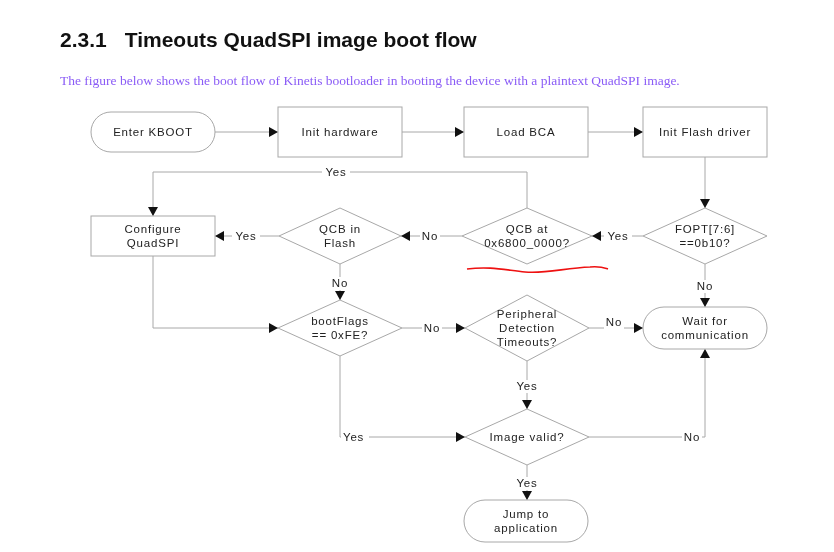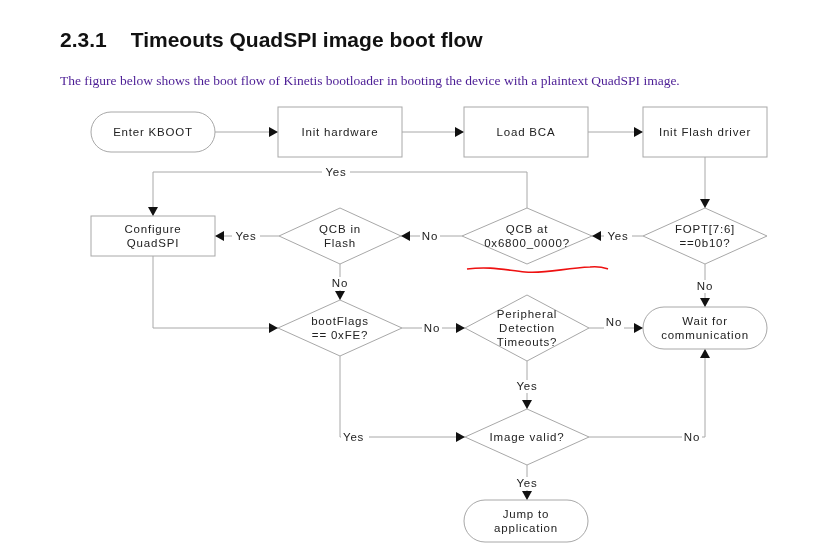--- a/index.html
+++ b/index.html
@@ -2,24 +2,24 @@
 <html><head>
 <meta charset="utf-8">
 <style>
   html, body { margin: 0; padding: 0; background: #ffffff; }
   body { width: 834px; height: 552px; position: relative; overflow: hidden; }
   .heading {
     position: absolute; left: 60px; top: 28px;
     font-family: "Liberation Sans", sans-serif; font-weight: bold;
     font-size: 21px; color: #111111; white-space: pre;
   }
-  .heading .num { margin-right: 24px; }
+  .heading .num { margin-right: 18px; }
   .intro {
     position: absolute; left: 60px; top: 73px;
-    font-family: "Liberation Serif", serif; font-size: 13.5px; color: #4c1d95;
+    font-family: "Liberation Serif", serif; font-size: 13.5px; color: #8b5cf6;
     white-space: nowrap;
   }
   svg.flow { position: absolute; left: 0; top: 0; }
   svg.flow text {
     font-family: "Liberation Sans", sans-serif; font-size: 11.5px; fill: #222222;
     letter-spacing: 0.8px;
   }
   .shape { fill: #ffffff; stroke: #a8a8a8; stroke-width: 1; }
   .line { fill: none; stroke: #a8a8a8; stroke-width: 1; }
   .arrow { fill: #111111; }

